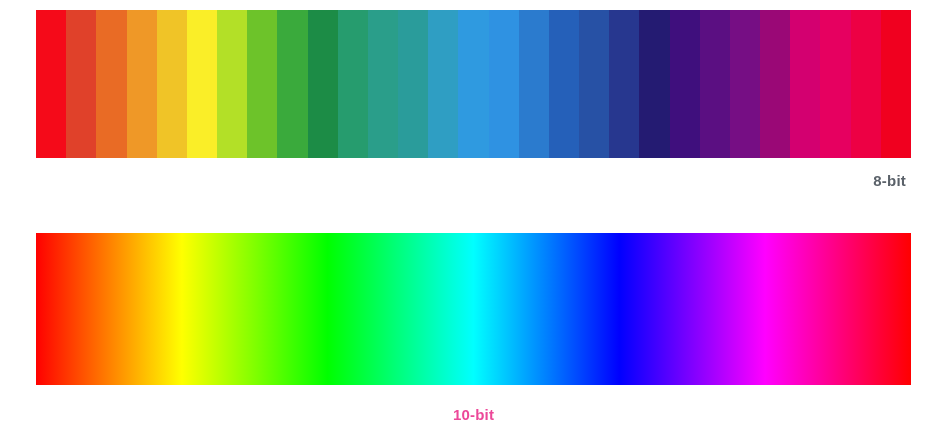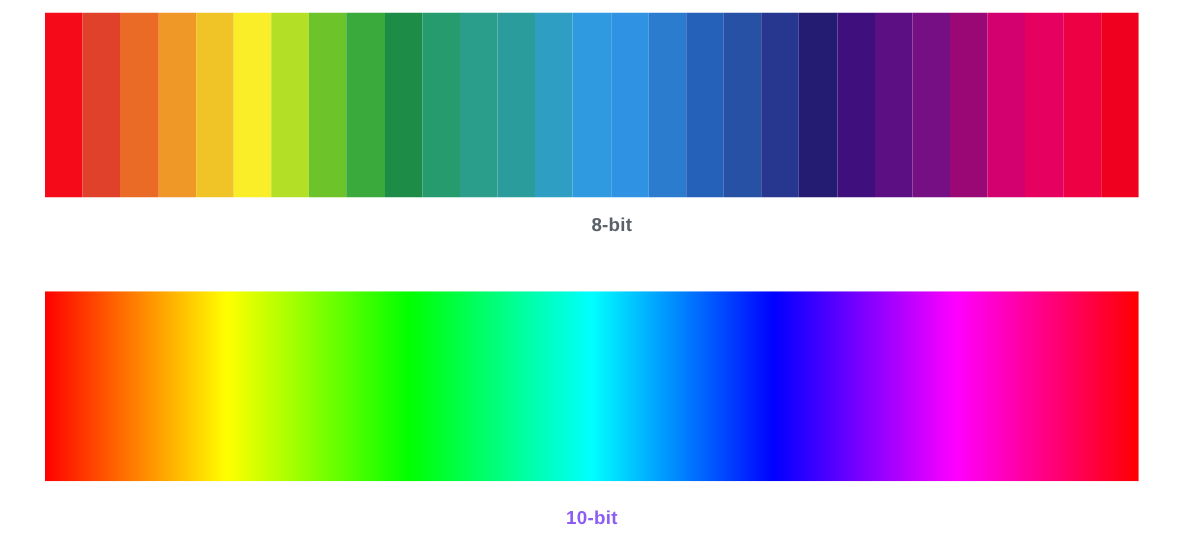--- a/index.html
+++ b/index.html
@@ -55,22 +55,23 @@
     width: 875px;
     text-align: center;
     color: #5a6169;
     font-size: 15px;
     font-weight: bold;
     letter-spacing: 0.2px;
     font-family: "Liberation Sans", sans-serif;
   }
   .caption-8bit {
     position: absolute;
-    left: 52px;
+    left: 31px;
     top: 172px;
+    text-align: right;
   }
   .caption-10bit {
     position: absolute;
     left: 36px;
     top: 406px;
   }
 </style>
 </head>
 <body style="background: rgb(255, 255, 255);">
 
@@ -111,15 +112,15 @@
         </div>
     </div>
   </div>
   <div class="caption caption-8bit" style="color: rgb(90, 97, 105);">8-bit</div>
 
   <div class="panel panel-10bit">
     <div class="bar bar-10bit">
       <div class="smooth" style="background: linear-gradient(to right, rgb(255, 0, 0) 0%, rgb(255, 128, 0) 8.33%, rgb(255, 255, 0) 16.67%, rgb(128, 255, 0) 25%, rgb(0, 255, 0) 33.33%, rgb(0, 255, 128) 41.67%, rgb(0, 255, 255) 50%, rgb(0, 128, 255) 58.33%, rgb(0, 0, 255) 66.67%, rgb(128, 0, 255) 75%, rgb(255, 0, 255) 83.33%, rgb(255, 0, 128) 91.67%, rgb(255, 0, 0) 100%);"></div>
     </div>
   </div>
-  <div class="caption caption-10bit" style="color: #8b5cf6;">10-bit</div>
+  <div class="caption caption-10bit" style="color: #ec4899;">10-bit</div>
 
 </div>
 
 </body></html>

